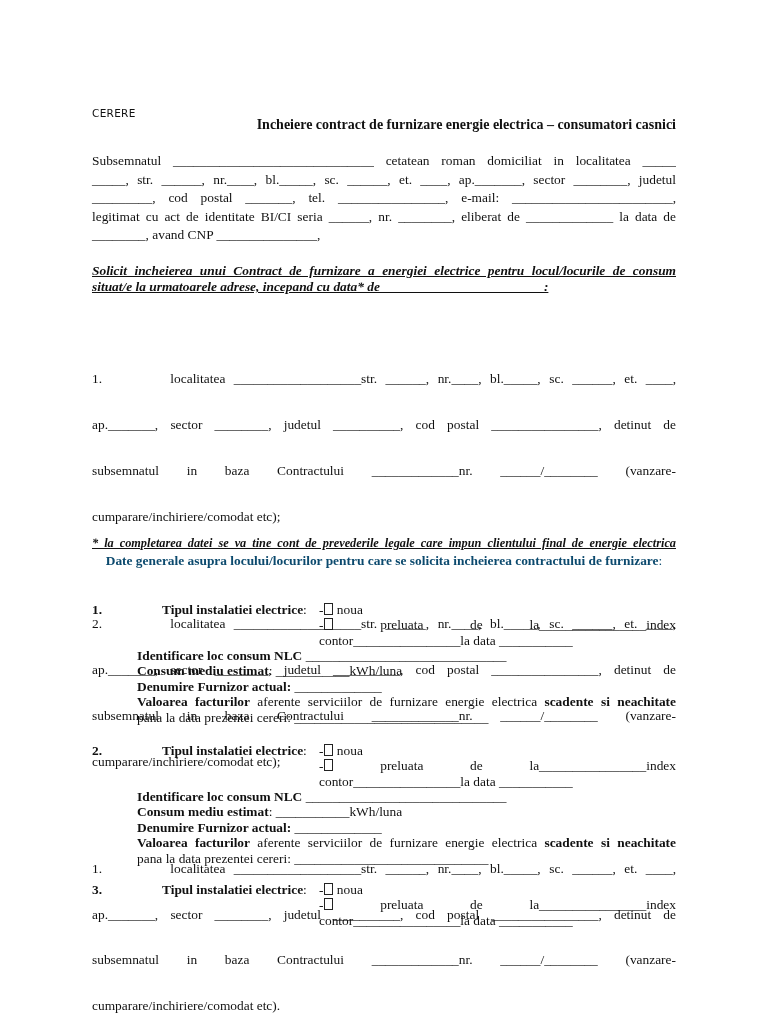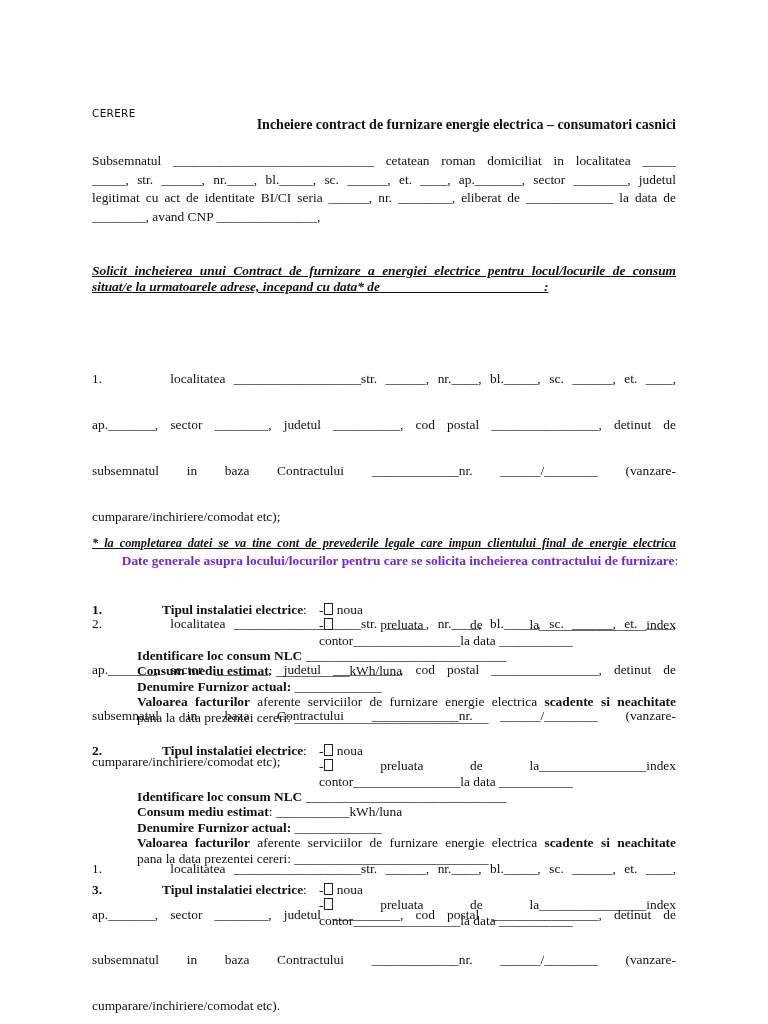--- a/index.html
+++ b/index.html
@@ -9,22 +9,22 @@
   .doc-label { position: absolute; top: 87px; left: 0; font-family: "DejaVu Sans", sans-serif;
                font-size: 10.5px; letter-spacing: 0.3px; color: #111; margin-top: 20px; }
   .title { position: absolute; top: 117px; left: 0; width: 584px; text-align: right;
            font-weight: bold; font-size: 14px; }
   .para { position: absolute; left: 0; width: 584px; line-height: 18.5px; text-align: justify; }
   .just { text-align-last: justify; }
   .last { text-align-last: left; }
   .line { display: block; }
   .bi { font-weight: bold; font-style: italic; text-decoration: underline; }
   .footnote { font-weight: bold; font-style: italic; text-decoration: underline; line-height: 13.5px; font-size: 12.3px; }
-  .blue-heading { position: absolute; top: 553px; left: 16px; width: 584px; text-align: center;
-                  color: #6d28d9; font-weight: bold; font-size: 13.4px; line-height: 15px; }
+  .blue-heading { position: absolute; top: 553px; left: 0; width: 584px; text-align: center;
+                  color: #0c4a6e; font-weight: bold; font-size: 13.4px; line-height: 15px; }
   .blue-heading .colon { font-weight: normal; }
   .sec { position: absolute; left: 0; width: 584px; line-height: 15.4px; }
   .sec .num { position: absolute; left: 0; top: 0; font-weight: bold; }
   .sec .lbl { position: absolute; left: 45px; top: 0; font-weight: bold; margin-left: 25px; }
   .sec .lbl .colon { font-weight: normal; }
   .sec .opts { position: absolute; left: 227px; top: 0; width: 357px; }
   .sec .opt-line { display: block; text-align: justify; text-align-last: justify; }
   .sec .opt-line.left { text-align-last: left; }
   .sec .fields { position: absolute; left: 45px; width: 539px; }
   .sec .fields .row { display: block; }
@@ -36,20 +36,21 @@
 
 <div class="page">
 
   <div class="doc-label">CERERE</div>
 
   <div class="title">Incheiere contract de furnizare energie electrica – consumatori casnici</div>
 
   <div class="para" style="top:152px;">
     <span class="line just">Subsemnatul ______________________________ cetatean roman domiciliat in localitatea _____</span>
     <span class="line just">_____, str. ______, nr.____, bl._____, sc. ______, et. ____, ap._______, sector ________, judetul</span>
+    <span class="line just">_________, cod postal _______, tel. ________________, e-mail: ________________________,</span>
     <span class="line just">legitimat cu act de identitate BI/CI seria ______, nr. ________, eliberat de _____________ la data de</span>
     <span class="line last">________, avand CNP _______________,</span>
   </div>
 
   <div class="para bi" style="top:263px; line-height:16px;">
     <span class="line just">Solicit incheierea unui Contract de furnizare a  energiei electrice pentru locul/locurile de consum</span>
     <span class="line last">situat/e la urmatoarele adrese, incepand cu data* de ________________________:</span>
   </div>
 
   <div class="para" style="top:310px; line-height:15.3px; white-space:pre-wrap;">

